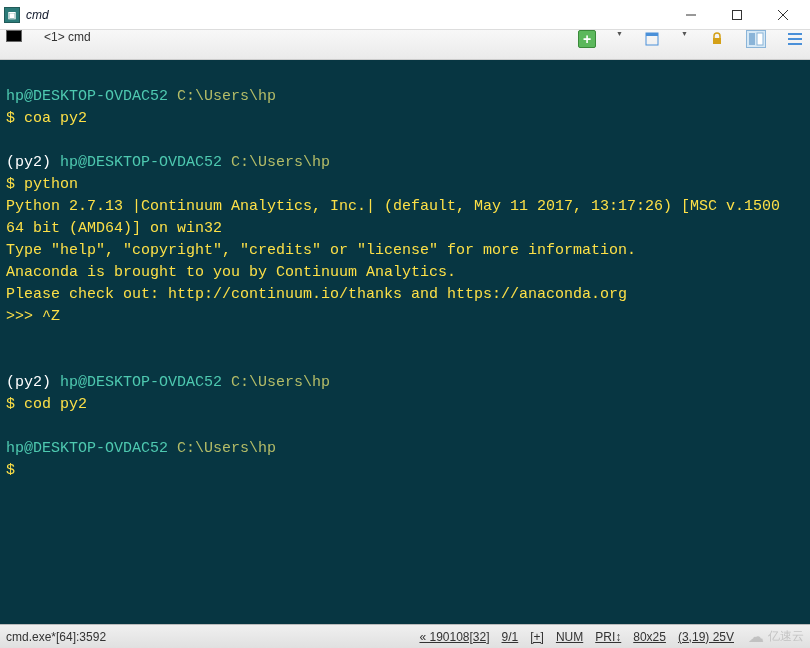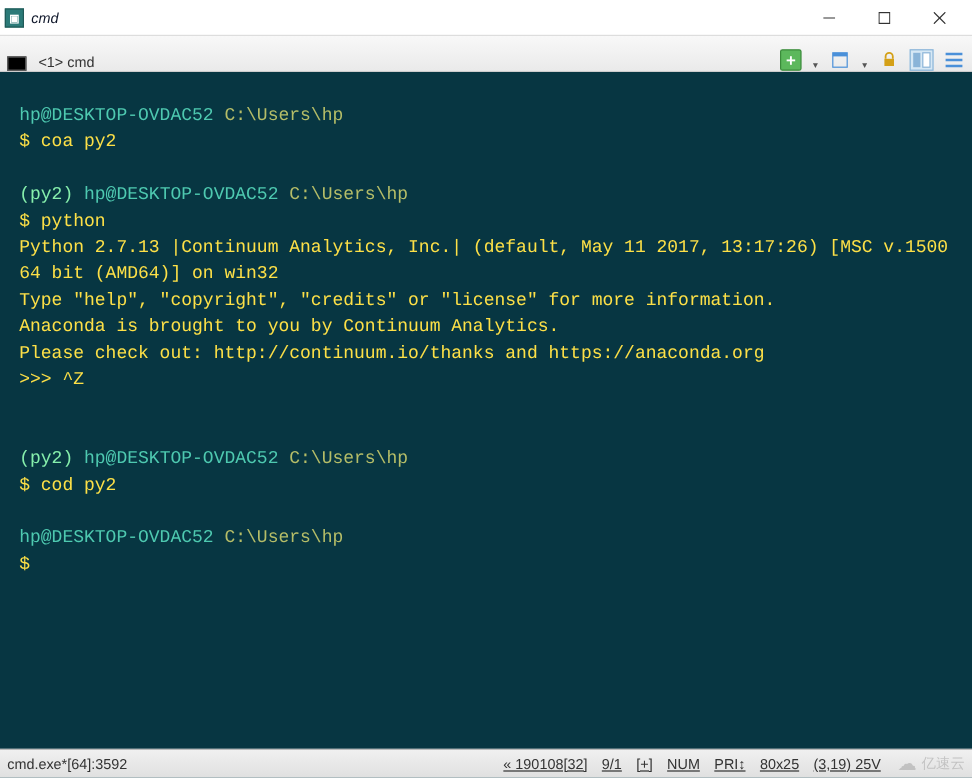--- a/index.html
+++ b/index.html
@@ -7,38 +7,38 @@
 
 
 .titlebar { height: 30px; background: #fff; border-bottom: 1px solid #ddd; display: flex; align-items: center; padding: 0 4px; }
 .titlebar .app-icon { width: 16px; height: 16px; background: #2b7a78; border: 1px solid #205a58; margin-right: 6px; display: flex; align-items: center; justify-content: center; font-size: 9px; color: #fff; font-weight: bold; }
 .titlebar .title { font-size: 12px; color: #0f172a; flex: 1; font-style: italic; }
 .titlebar .win-controls { display: flex; gap: 0; }
 .titlebar .win-btn { width: 46px; height: 30px; display: flex; align-items: center; justify-content: center; cursor: pointer; }
 .titlebar .win-btn svg { width: 10px; height: 10px; }
 
 
-.toolbar { height: 30px; background: linear-gradient(#f8f8f8, #eaeaea); border-bottom: 1px solid #ccc; display: flex; align-items: flex-end; padding: 0 6px; gap: 8px; }
+.toolbar { height: 30px; background: linear-gradient(#f8f8f8, #eaeaea); border-bottom: 1px solid #ccc; display: flex; align-items: flex-start; padding: 0 6px; gap: 20px; }
 .toolbar .tab-icon { width: 16px; height: 12px; background: #000; border: 1px solid #666; margin-right: 2px; }
 .toolbar .tab-label { font-size: 12px; color: #333; flex: 1; }
 .toolbar .search-box { width: 138px; height: 20px; border: 1px solid #aaa; background: #fff; border-radius: 2px; display: flex; align-items: center; padding: 0 4px; }
 .toolbar .search-box input { border: none; outline: none; flex: 1; font-size: 11px; font-style: italic; color: #888; width: 100px; }
 .toolbar .search-box .mag { width: 12px; height: 12px; }
 .toolbar .tbtn { width: 18px; height: 18px; display: flex; align-items: center; justify-content: center; cursor: pointer; }
 .toolbar .add-btn { width: 18px; height: 18px; background: #5cb85c; border: 1px solid #3a8a3a; border-radius: 2px; color: #fff; font-weight: bold; font-size: 14px; line-height: 14px; display: flex; align-items: center; justify-content: center; }
 .toolbar .drop-arrow { width: 7px; font-size: 7px; color: #555; }
 .toolbar .lock-icon { color: #d4a017; }
 .toolbar .view-btn { border: 1px solid #8ab4d8; background: #d6e8f5; width: 20px; height: 18px; }
 .toolbar .menu-icon { width: 16px; height: 14px; }
 
 
-.terminal { background: #073642; color: #eee; font-family: "Consolas", "Courier New", monospace; font-size: 15px; line-height: 22px; height: 564px; padding: 4px 16px; overflow: hidden; white-space: pre-wrap; }
+.terminal { background: #073642; color: #eee; font-family: "Consolas", "Courier New", monospace; font-size: 15px; line-height: 22px; height: 564px; padding: 4px 6px; overflow: hidden; white-space: pre-wrap; }
 .term-line { min-height: 22px; }
 .user { color: #4ec9b0; }
-.env { color: #86efac; }
+.env { color: #ffffff; }
 .path { color: #b5bd68; }
 .white { color: #fde047; }
 
 
 .statusbar { height: 24px; background: linear-gradient(#f0f0f0, #e0e0e0); border-top: 1px solid #bbb; display: flex; align-items: center; font-size: 12px; color: #333; padding: 0 6px; }
 .statusbar .sb-left { flex: 1; }
 .statusbar .sb-mid { display: flex; gap: 12px; text-decoration: underline; }
 .statusbar .watermark { display: flex; align-items: center; gap: 4px; margin-left: 14px; opacity: 0.6; }
 .statusbar .watermark .cloud { font-size: 16px; color: #aaa; }
 .statusbar .watermark .wm-text { font-size: 12px; color: #aaa; text-align: center; }

